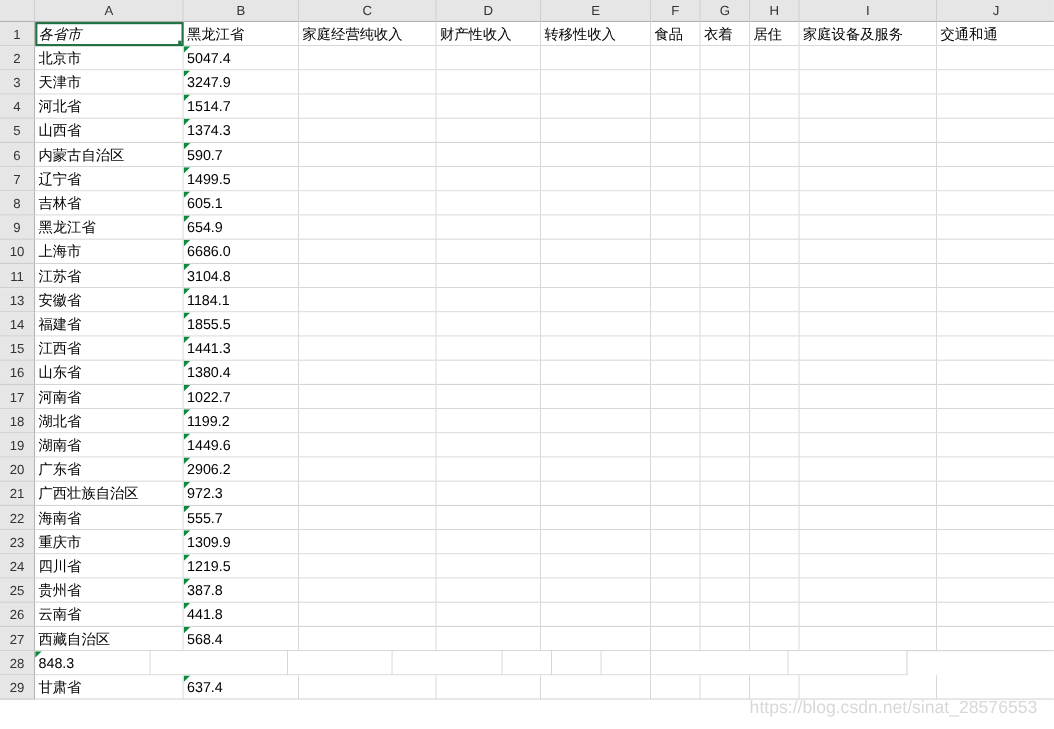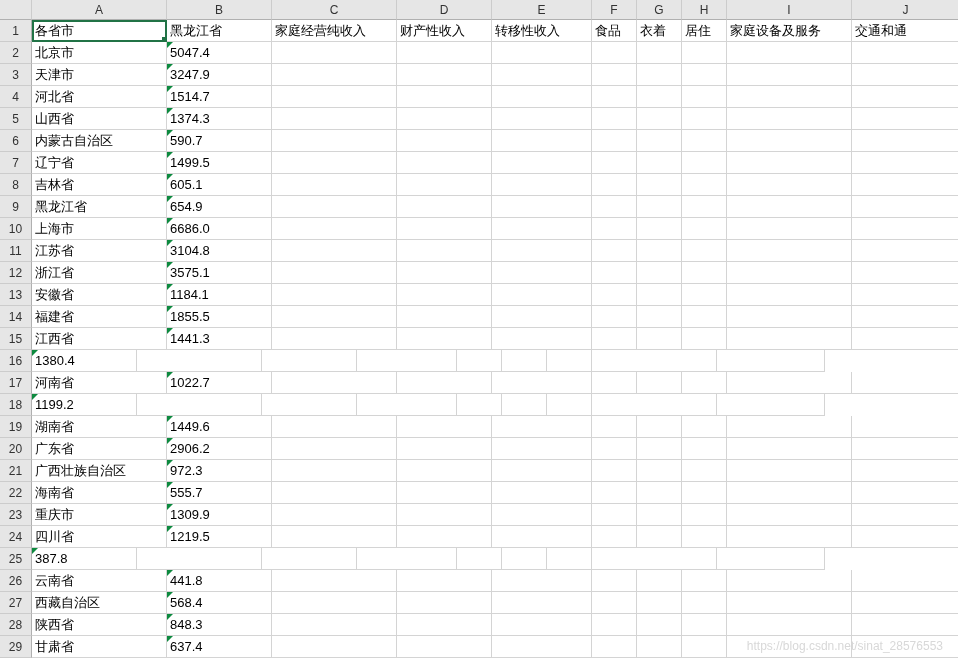--- a/index.html
+++ b/index.html
@@ -81,20 +81,21 @@
       color: #000;
       overflow: hidden;
       white-space: nowrap;
       flex-shrink: 0;
       position: relative;
     }
     .cell.selected {
       border: 2px solid #217346;
       padding: 0 18px 0 1px;
       z-index: 5;
+      font-style: italic;
     }
     .cell .fill-handle {
       position: absolute;
       right: -3px;
       bottom: -3px;
       width: 6px;
       height: 6px;
       background: #217346;
       z-index: 6;
     }
@@ -116,21 +117,21 @@
     .col-F { width: 45px; }
     .col-G { width: 45px; }
     .col-H { width: 45px; }
     .col-I { width: 125px; }
     .col-J { width: 108px; }
     .watermark {
       position: absolute;
       bottom: 10px;
       right: 15px;
       color: #d8d8d8;
-      font-size: 12px;
+      font-size: 16px;
       font-family: Arial, sans-serif;
       pointer-events: none;
       z-index: 100;
     }
   </style>
 </head>
 <body>
 
 <div class="spreadsheet">
   <div class="col-headers">
@@ -284,33 +285,20 @@
         <div class="cell col-C"></div>
         <div class="cell col-D"></div>
         <div class="cell col-E"></div>
         <div class="cell col-F"></div>
         <div class="cell col-G"></div>
         <div class="cell col-H"></div>
         <div class="cell col-I"></div>
         <div class="cell col-J"></div>
       </div>
       <div class="row">
-        <div class="row-header">12</div>
-        <div class="cell col-A">浙江省</div>
-        <div class="cell col-B text-triangle">3575.1</div>
-        <div class="cell col-C"></div>
-        <div class="cell col-D"></div>
-        <div class="cell col-E"></div>
-        <div class="cell col-F"></div>
-        <div class="cell col-G"></div>
-        <div class="cell col-H"></div>
-        <div class="cell col-I"></div>
-        <div class="cell col-J"></div>
-      </div>
-      <div class="row">
         <div class="row-header">13</div>
         <div class="cell col-A">安徽省</div>
         <div class="cell col-B text-triangle">1184.1</div>
         <div class="cell col-C"></div>
         <div class="cell col-D"></div>
         <div class="cell col-E"></div>
         <div class="cell col-F"></div>
         <div class="cell col-G"></div>
         <div class="cell col-H"></div>
         <div class="cell col-I"></div>
@@ -337,20 +325,21 @@
         <div class="cell col-D"></div>
         <div class="cell col-E"></div>
         <div class="cell col-F"></div>
         <div class="cell col-G"></div>
         <div class="cell col-H"></div>
         <div class="cell col-I"></div>
         <div class="cell col-J"></div>
       </div>
       <div class="row">
         <div class="row-header">16</div>
+        <div class="cell col-A">山东省</div>
         <div class="cell col-B text-triangle">1380.4</div>
         <div class="cell col-C"></div>
         <div class="cell col-D"></div>
         <div class="cell col-E"></div>
         <div class="cell col-F"></div>
         <div class="cell col-G"></div>
         <div class="cell col-H"></div>
         <div class="cell col-I"></div>
         <div class="cell col-J"></div>
       </div>
@@ -362,20 +351,21 @@
         <div class="cell col-D"></div>
         <div class="cell col-E"></div>
         <div class="cell col-F"></div>
         <div class="cell col-G"></div>
         <div class="cell col-H"></div>
         <div class="cell col-I"></div>
         <div class="cell col-J"></div>
       </div>
       <div class="row">
         <div class="row-header">18</div>
+        <div class="cell col-A">湖北省</div>
         <div class="cell col-B text-triangle">1199.2</div>
         <div class="cell col-C"></div>
         <div class="cell col-D"></div>
         <div class="cell col-E"></div>
         <div class="cell col-F"></div>
         <div class="cell col-G"></div>
         <div class="cell col-H"></div>
         <div class="cell col-I"></div>
         <div class="cell col-J"></div>
       </div>
@@ -452,20 +442,21 @@
         <div class="cell col-D"></div>
         <div class="cell col-E"></div>
         <div class="cell col-F"></div>
         <div class="cell col-G"></div>
         <div class="cell col-H"></div>
         <div class="cell col-I"></div>
         <div class="cell col-J"></div>
       </div>
       <div class="row">
         <div class="row-header">25</div>
+        <div class="cell col-A">贵州省</div>
         <div class="cell col-B text-triangle">387.8</div>
         <div class="cell col-C"></div>
         <div class="cell col-D"></div>
         <div class="cell col-E"></div>
         <div class="cell col-F"></div>
         <div class="cell col-G"></div>
         <div class="cell col-H"></div>
         <div class="cell col-I"></div>
         <div class="cell col-J"></div>
       </div>
@@ -490,21 +481,20 @@
         <div class="cell col-D"></div>
         <div class="cell col-E"></div>
         <div class="cell col-F"></div>
         <div class="cell col-G"></div>
         <div class="cell col-H"></div>
         <div class="cell col-I"></div>
         <div class="cell col-J"></div>
       </div>
       <div class="row">
         <div class="row-header">28</div>
-        <div class="cell col-A">陕西省</div>
         <div class="cell col-B text-triangle">848.3</div>
         <div class="cell col-C"></div>
         <div class="cell col-D"></div>
         <div class="cell col-E"></div>
         <div class="cell col-F"></div>
         <div class="cell col-G"></div>
         <div class="cell col-H"></div>
         <div class="cell col-I"></div>
         <div class="cell col-J"></div>
       </div>

